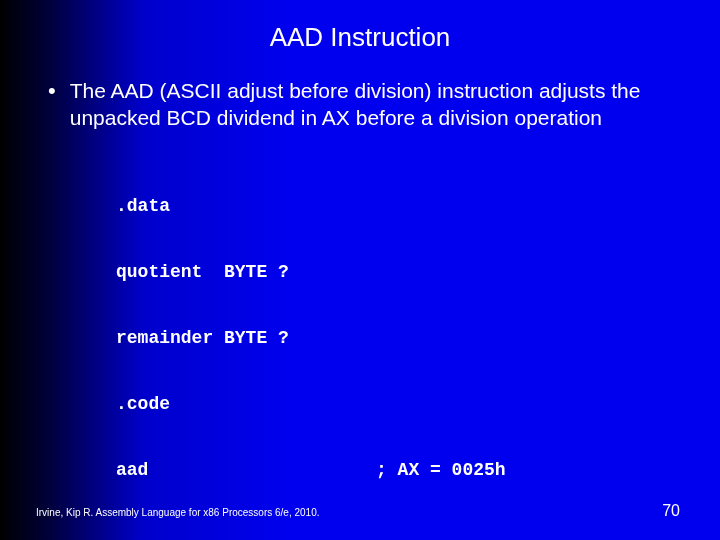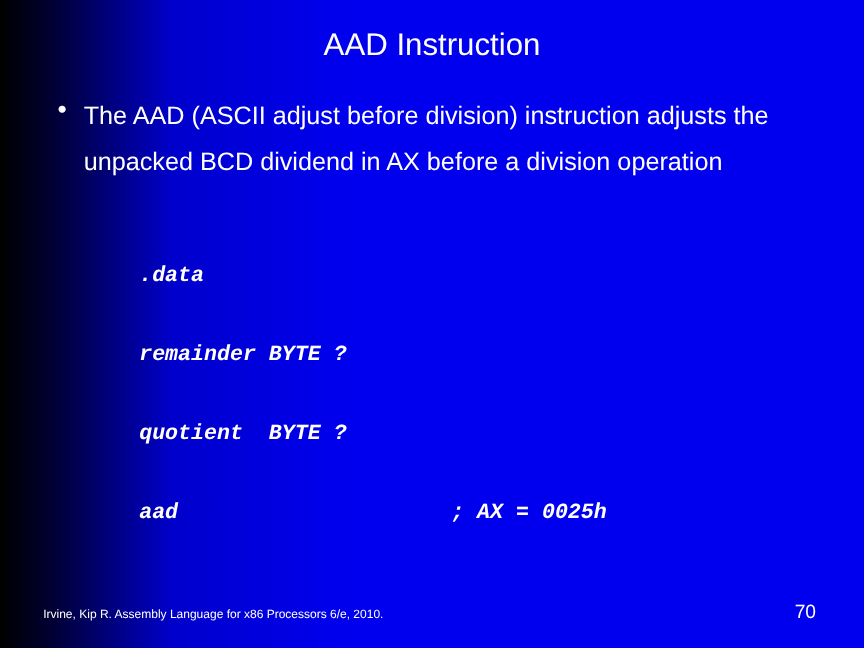--- a/index.html
+++ b/index.html
@@ -31,34 +31,33 @@
     margin-bottom: 20px;
   }
   .bullet-dot {
     font-size: 22px;
     line-height: 28px;
     margin-right: 14px;
     margin-left: -22px;
   }
   .bullet-text {
     font-size: 21px;
-    line-height: 39px;
+    line-height: 27px;
   }
   .code-block {
     font-family: "Courier New", Courier, monospace;
     font-size: 18px;
     font-weight: bold;
     line-height: 22px;
     margin-left: 46px;
     margin-top: 10px;
     white-space: pre;
   }
   .code-row {
     display: flex;
-    font-style: italic;
   }
   .code-left {
     width: 260px;
   }
   .code-right {
   }
   .footer-left {
     position: absolute;
     left: 36px;
     bottom: 22px;
@@ -78,22 +77,23 @@
 <div class="title">AAD Instruction</div>
 
 <div class="content">
   <div class="bullet-row">
     <div class="bullet-dot">•</div>
     <div class="bullet-text">The AAD (ASCII adjust before division) instruction adjusts the unpacked BCD dividend in AX before a division operation</div>
   </div>
 
   <div class="code-block">
     <div class="code-row"><span class="code-left">.data</span><span class="code-right"></span></div>
+    <div class="code-row"><span class="code-left">quotient  BYTE ?</span><span class="code-right"></span></div>
     <div class="code-row"><span class="code-left">remainder BYTE ?</span><span class="code-right"></span></div>
-    <div class="code-row"><span class="code-left">quotient  BYTE ?</span><span class="code-right"></span></div>
+    <div class="code-row"><span class="code-left">.code</span><span class="code-right"></span></div>
     <div class="code-row"><span class="code-left">aad</span><span class="code-right">; AX = 0025h</span></div>
     
     
     
     
   </div>
 </div>
 
 <div class="footer-left">Irvine, Kip R. Assembly Language for x86 Processors 6/e, 2010.</div>
 <div class="footer-right">70</div>

